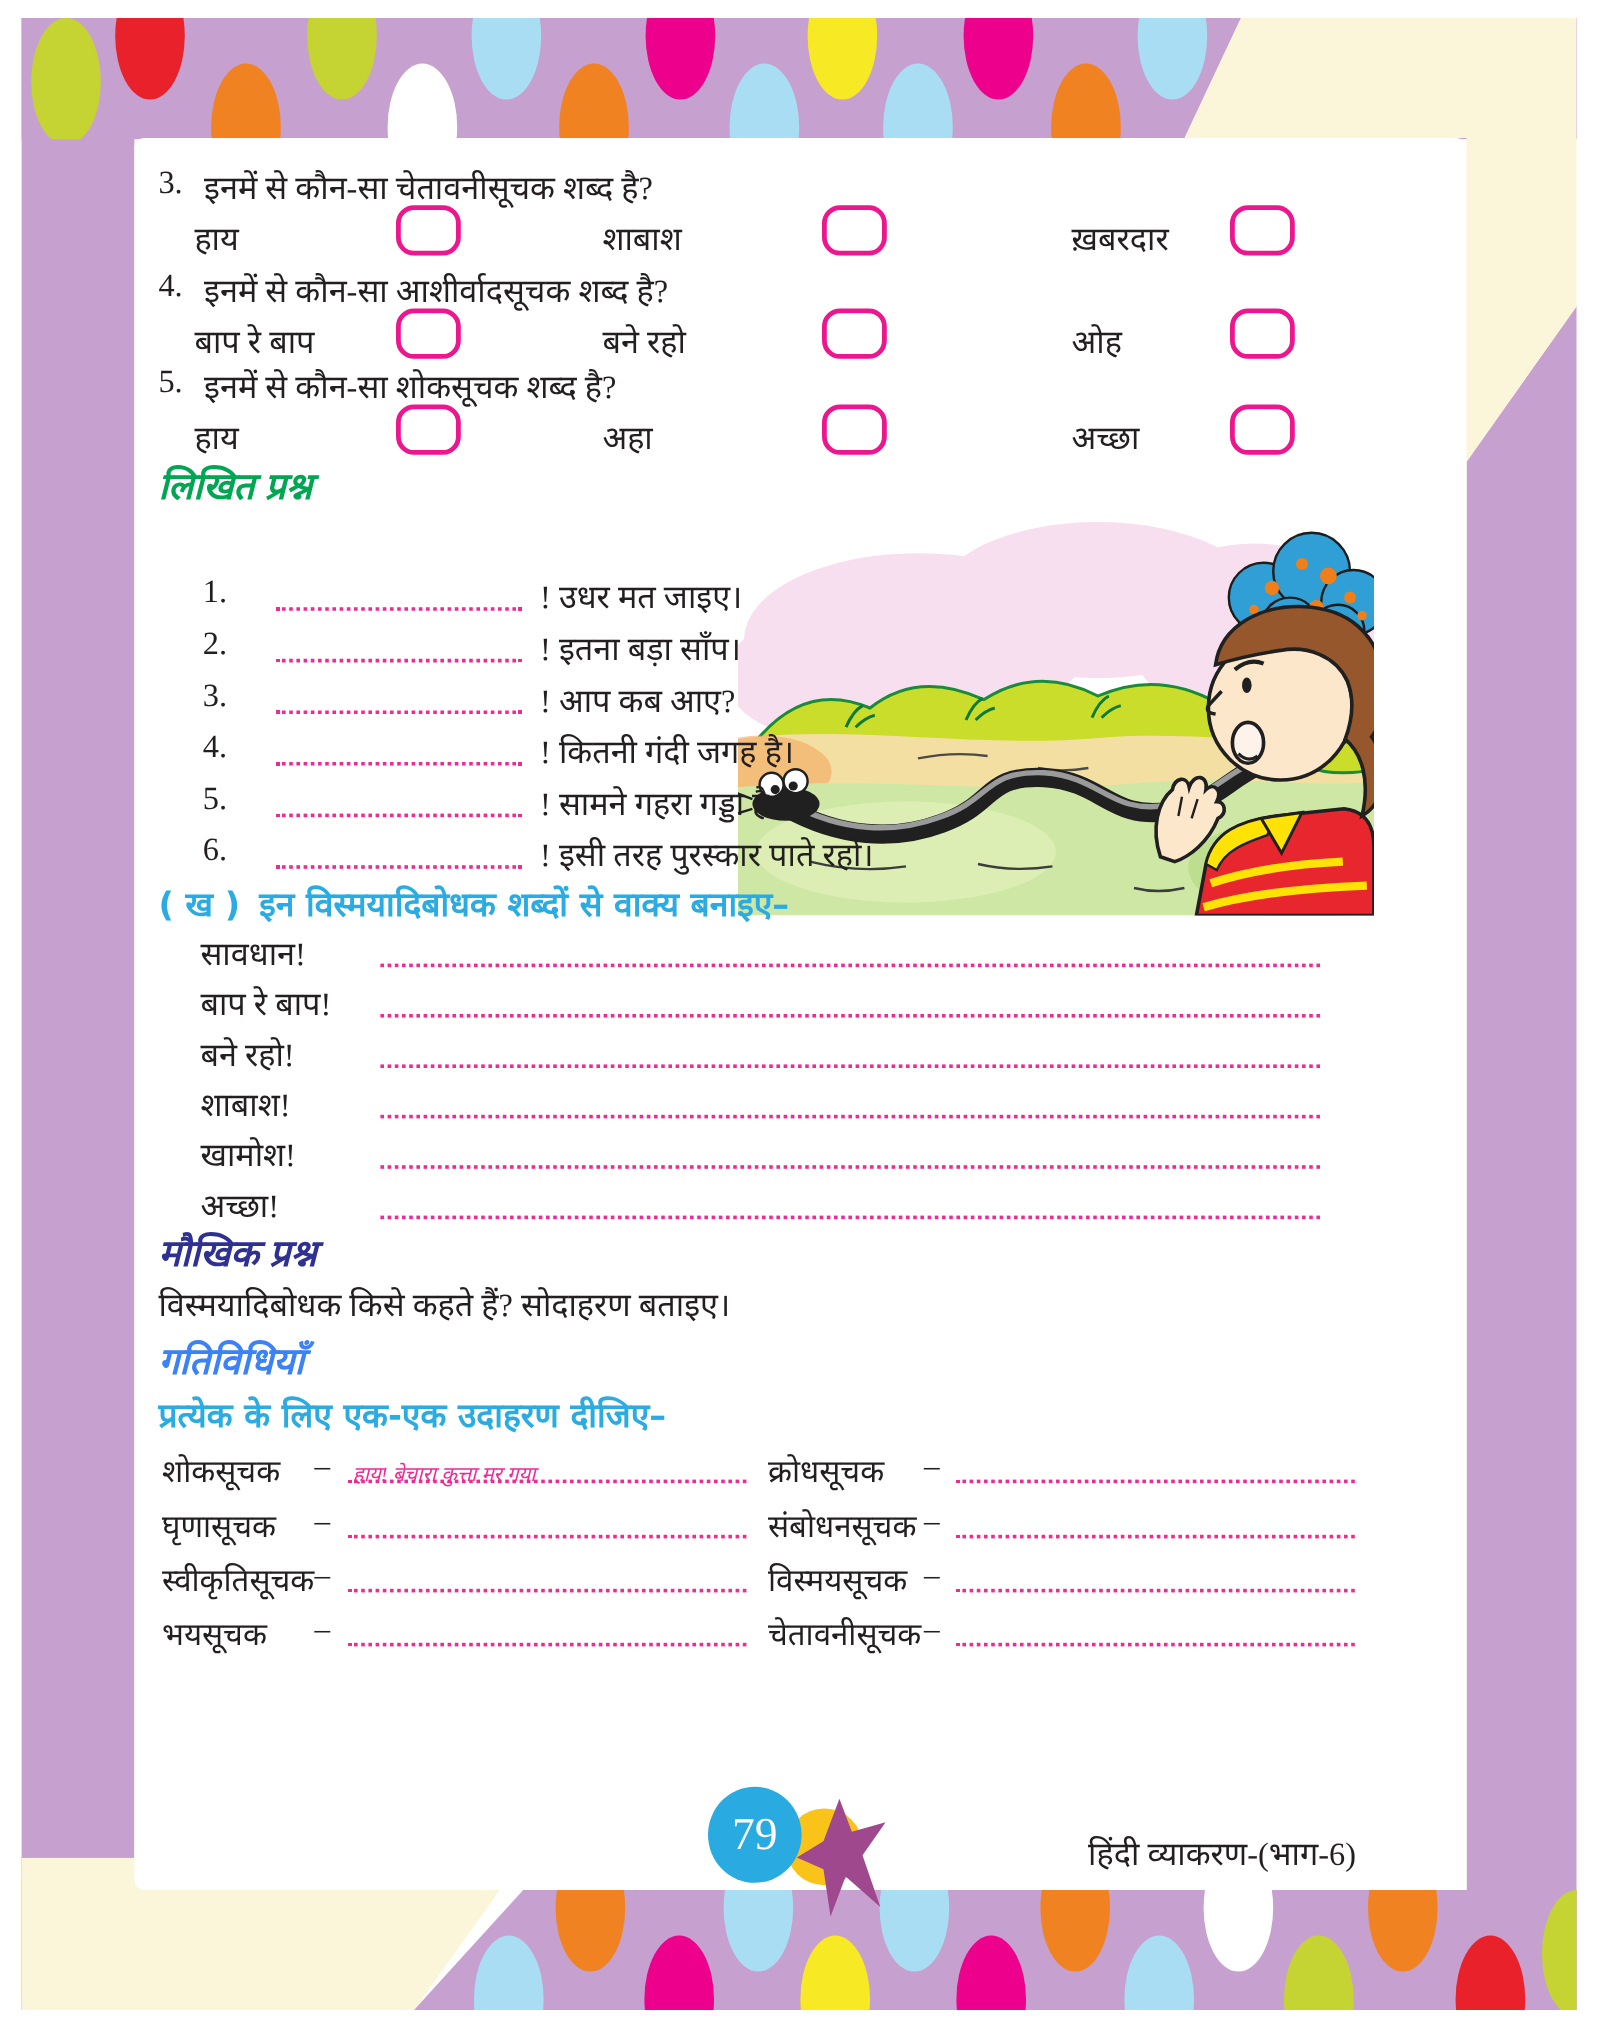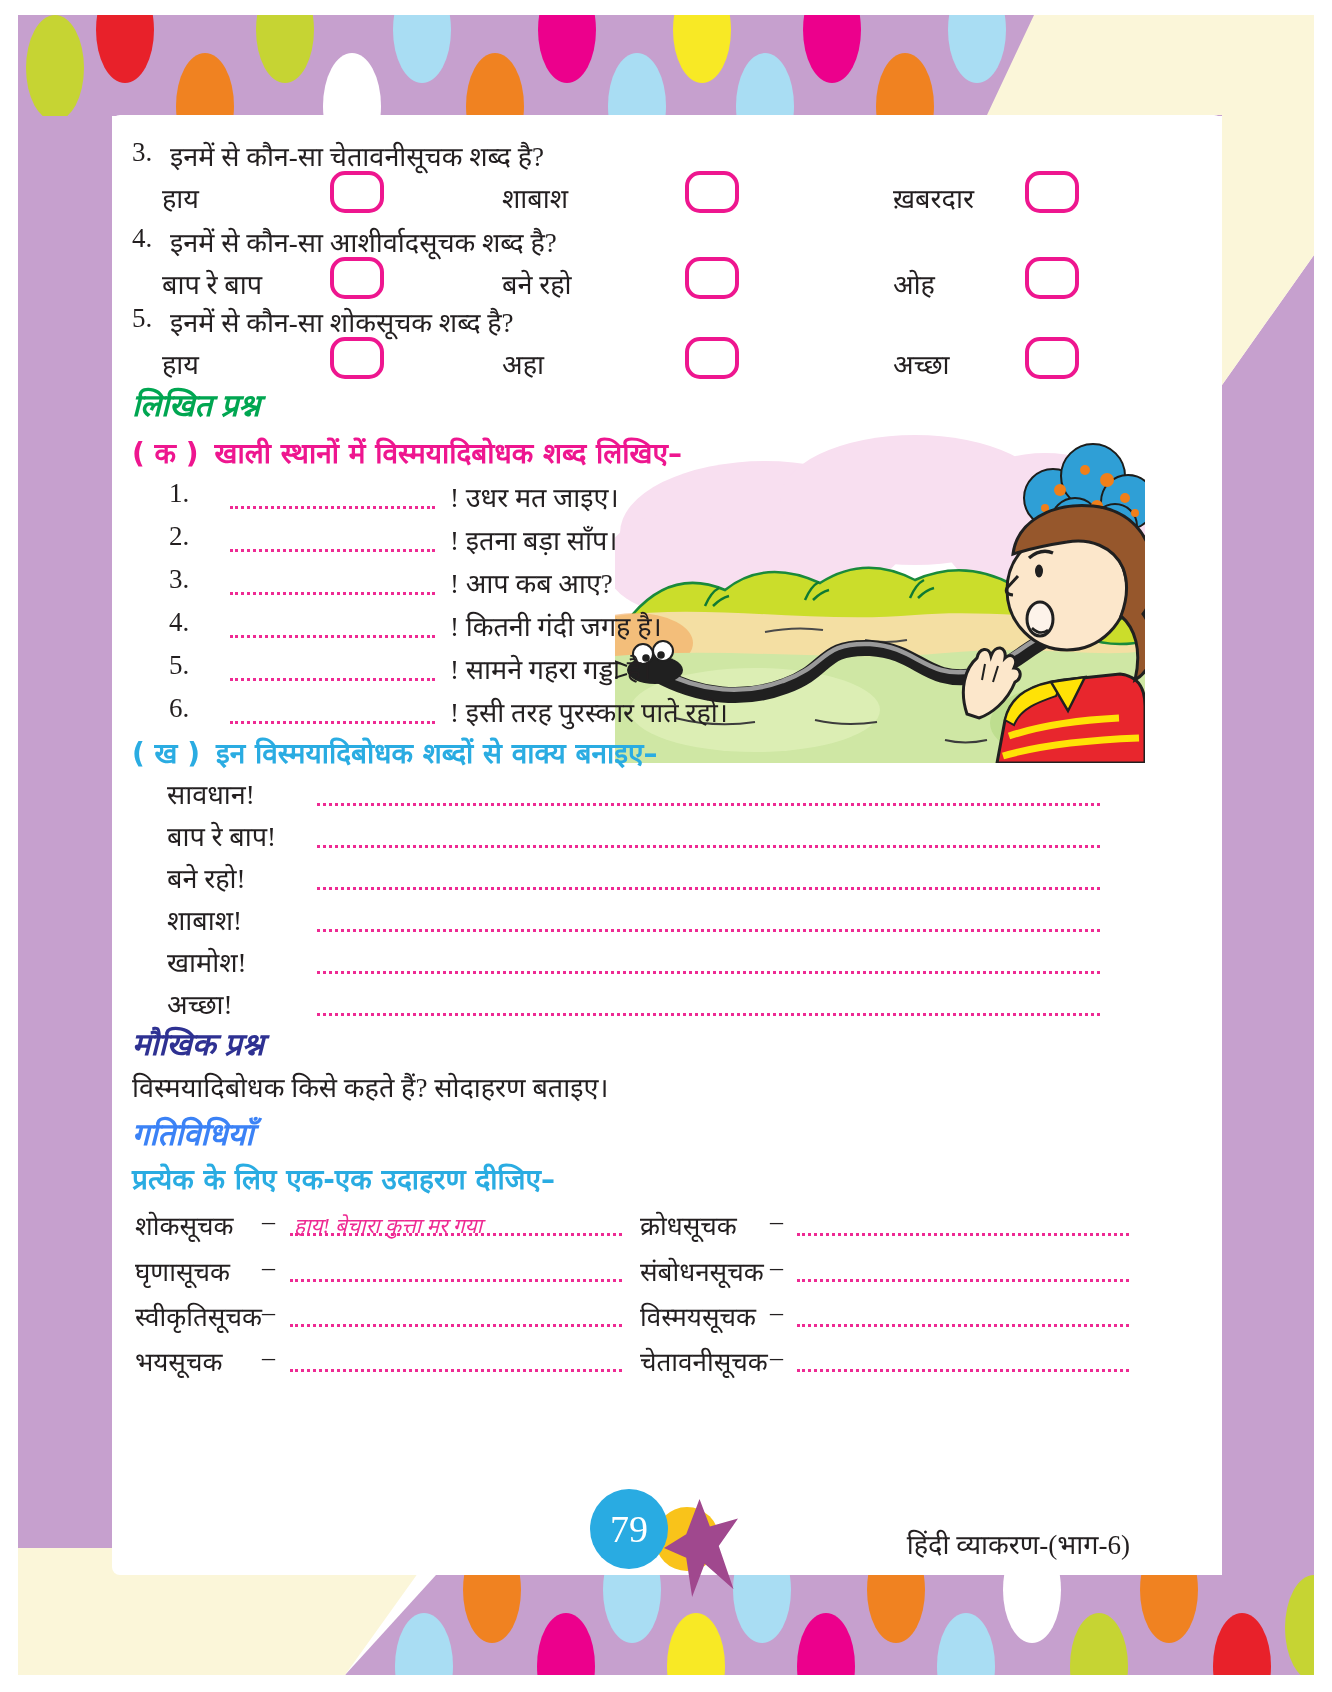--- a/index.html
+++ b/index.html
@@ -53,21 +53,21 @@
 
   .oral-q{position:absolute;left:20px;font-size:27px;}
 
   .act-row{position:absolute;left:0;width:100%;height:40px;font-size:26px;}
   .act-label{position:absolute;top:2px;}
   .al-l{left:23px}.al-r{left:528px}
   .act-dash{position:absolute;top:2px;}
   .ad-l{left:150px}.ad-r{left:658px}
   .act-line{position:absolute;top:0px;width:332px;height:28px;border-bottom:3px dotted #ee2a93;}
   .ln-l{left:178px}.ln-r{left:685px}
-  .act-answer{position:absolute;left:4px;bottom:-6px;font-style:italic;color:#ee2a93;font-size:21px;white-space:nowrap;}
+  .act-answer{position:absolute;left:4px;bottom:-6px;font-style:italic;color:#ee2a93;font-size:17px;white-space:nowrap;}
 
   .badge-yellow{position:absolute;left:543px;top:1392px;width:64px;height:64px;border-radius:50%;background:#f9c31a;}
   .badge-star{position:absolute;left:552px;top:1384px;width:74px;height:98px;background:#a0488e;
               clip-path:polygon(48% 0,62% 28%,100% 20%,74% 48%,94% 92%,55% 66%,38% 100%,30% 60%,0 50%,30% 36%);}
   .badge-blue{position:absolute;left:478px;top:1374px;width:78px;height:80px;border-radius:50%;background:#29abe2;
               color:#fff;font-size:38px;display:flex;align-items:center;justify-content:center;
               font-family:"Liberation Serif",serif;}
   .footer-text{position:absolute;right:92px;top:1410px;font-size:27px;}
 
   .illus{position:absolute;left:503px;top:303px;width:530px;height:345px;}
@@ -233,23 +233,20 @@
     <span class="olabel ol1">हाय</span>
     <span class="obox ob1"></span>
     <span class="olabel ol2">अहा</span>
     <span class="obox ob2"></span>
     <span class="olabel ol3">अच्छा</span>
     <span class="obox ob3"></span>
   </div>
 
   <div class="section-head h-green" style="top:268px">लिखित प्रश्न</div>
 
-  <div class="part-head c-magenta" style="top:318px">
-    <span>( क )</span><span>खाली स्थानों में विस्मयादिबोधक शब्द लिखिए–</span>
-  </div>
 
   <div class="pa-item" style="top:363px">
     <span class="pa-num">1.</span>
     <span class="blank"></span>
     <span class="pa-text">! उधर मत जाइए।</span>
   </div>
   <div class="pa-item" style="top:406px">
     <span class="pa-num">2.</span>
     <span class="blank"></span>
     <span class="pa-text">! इतना बड़ा साँप।</span>

